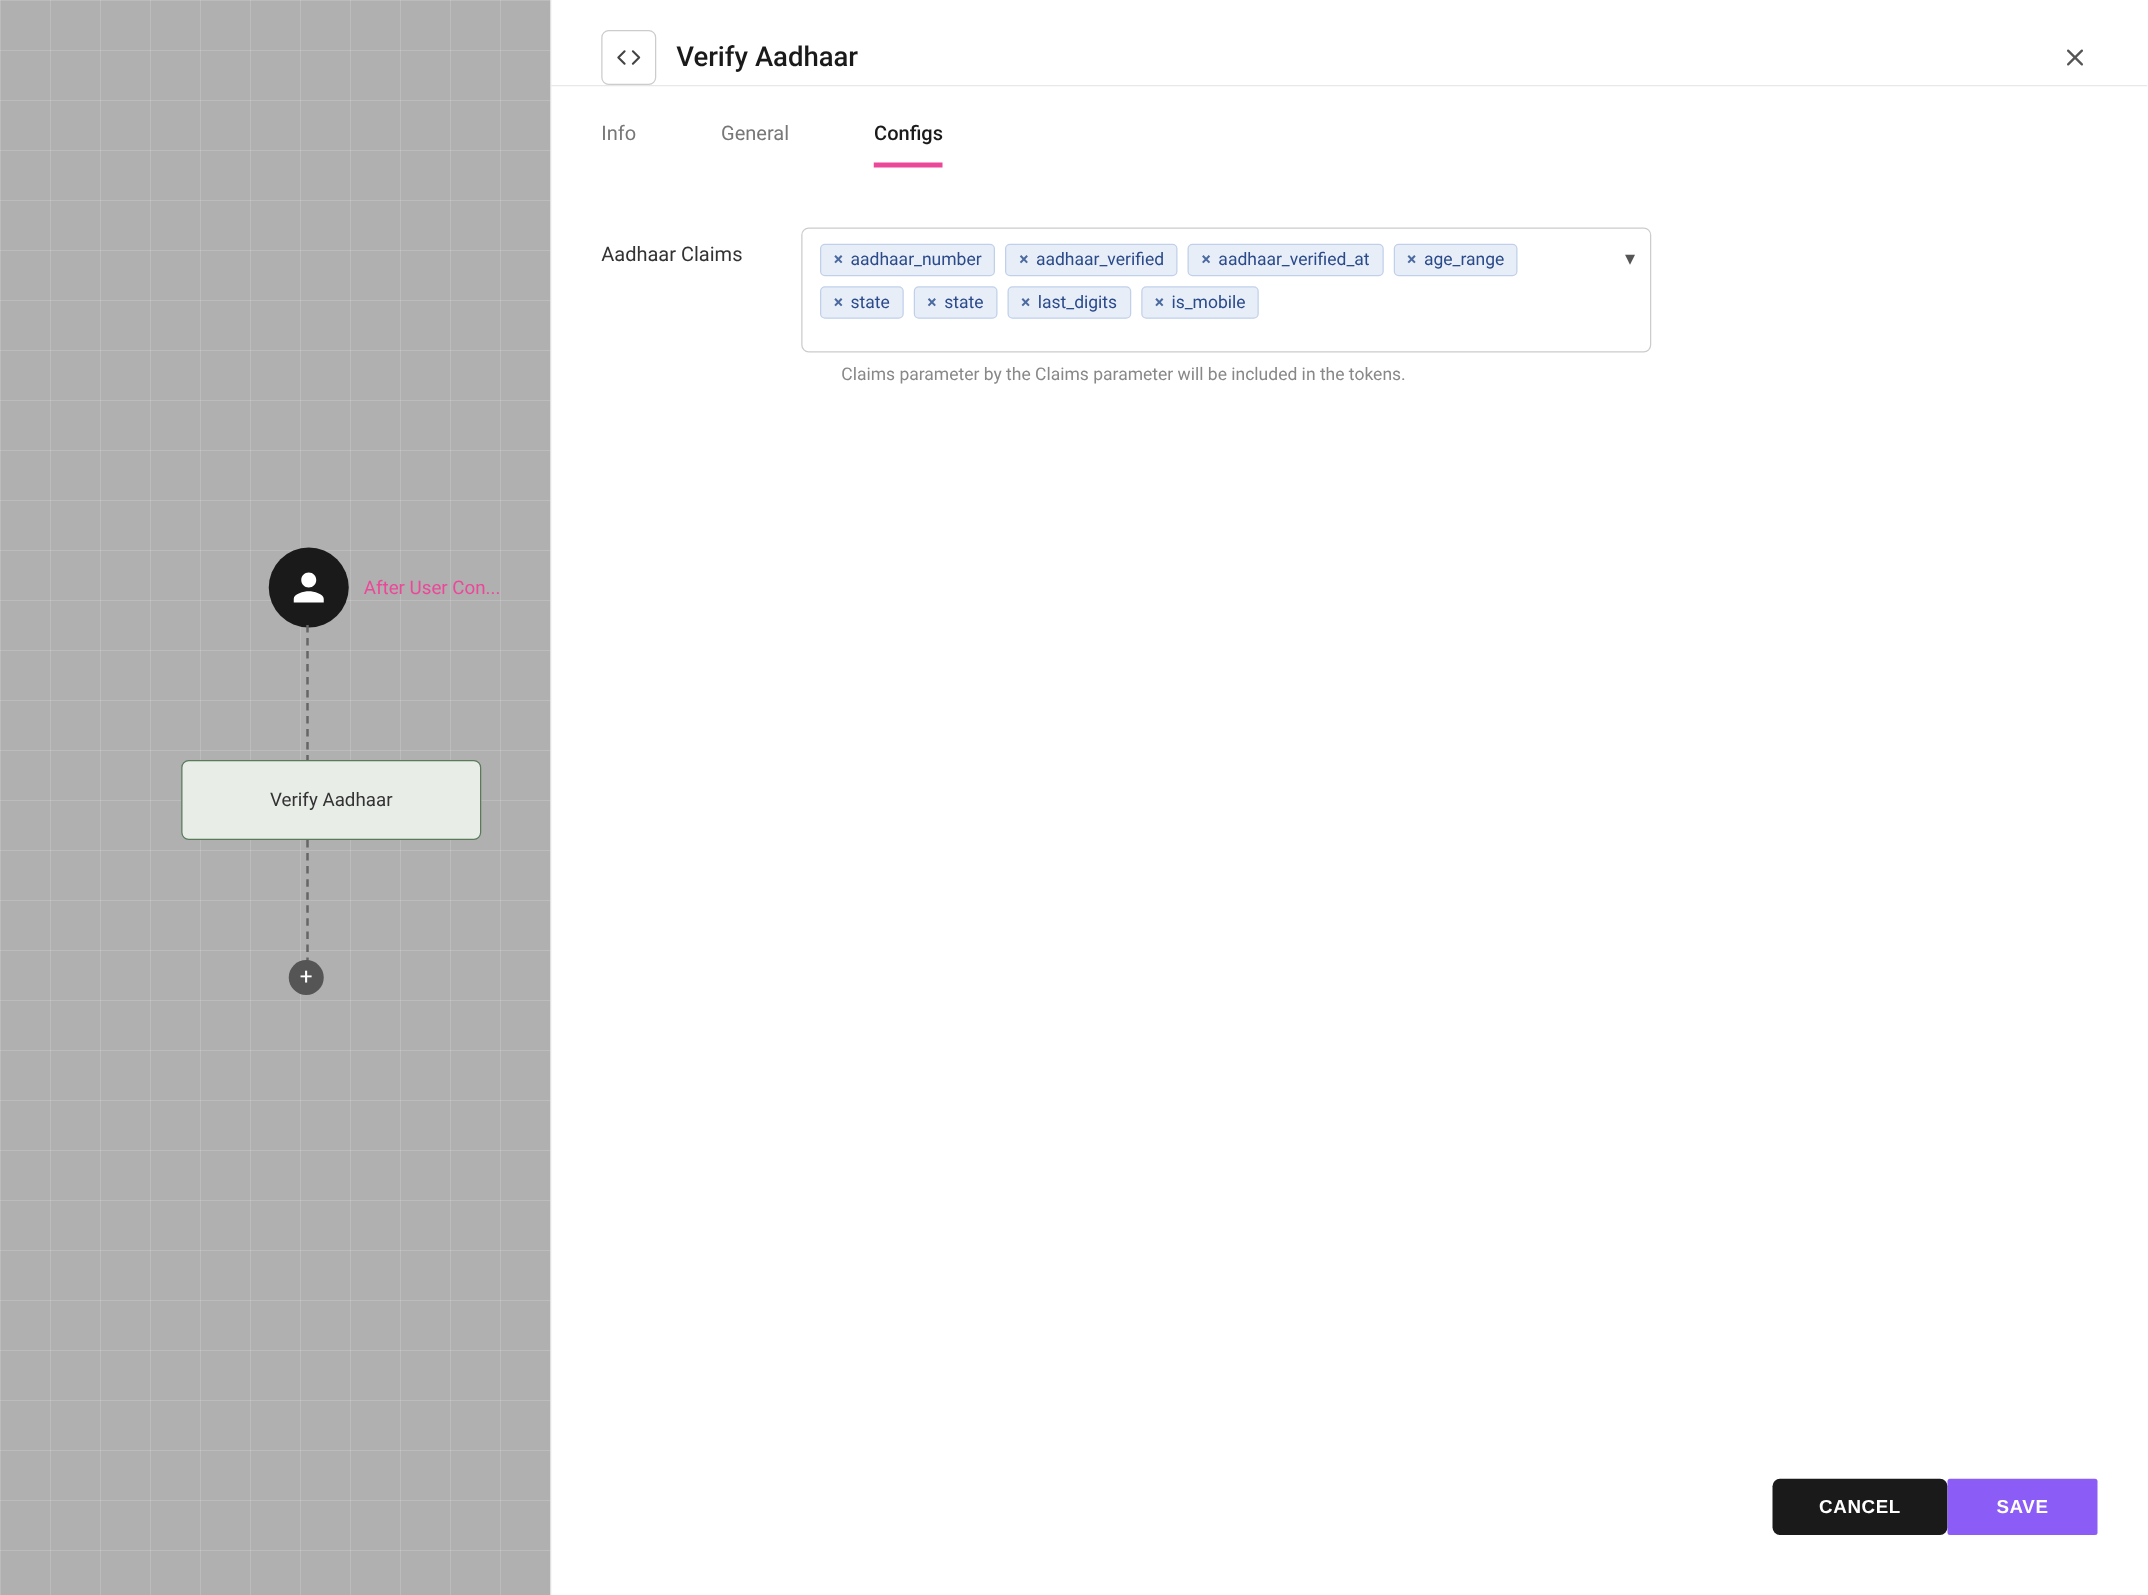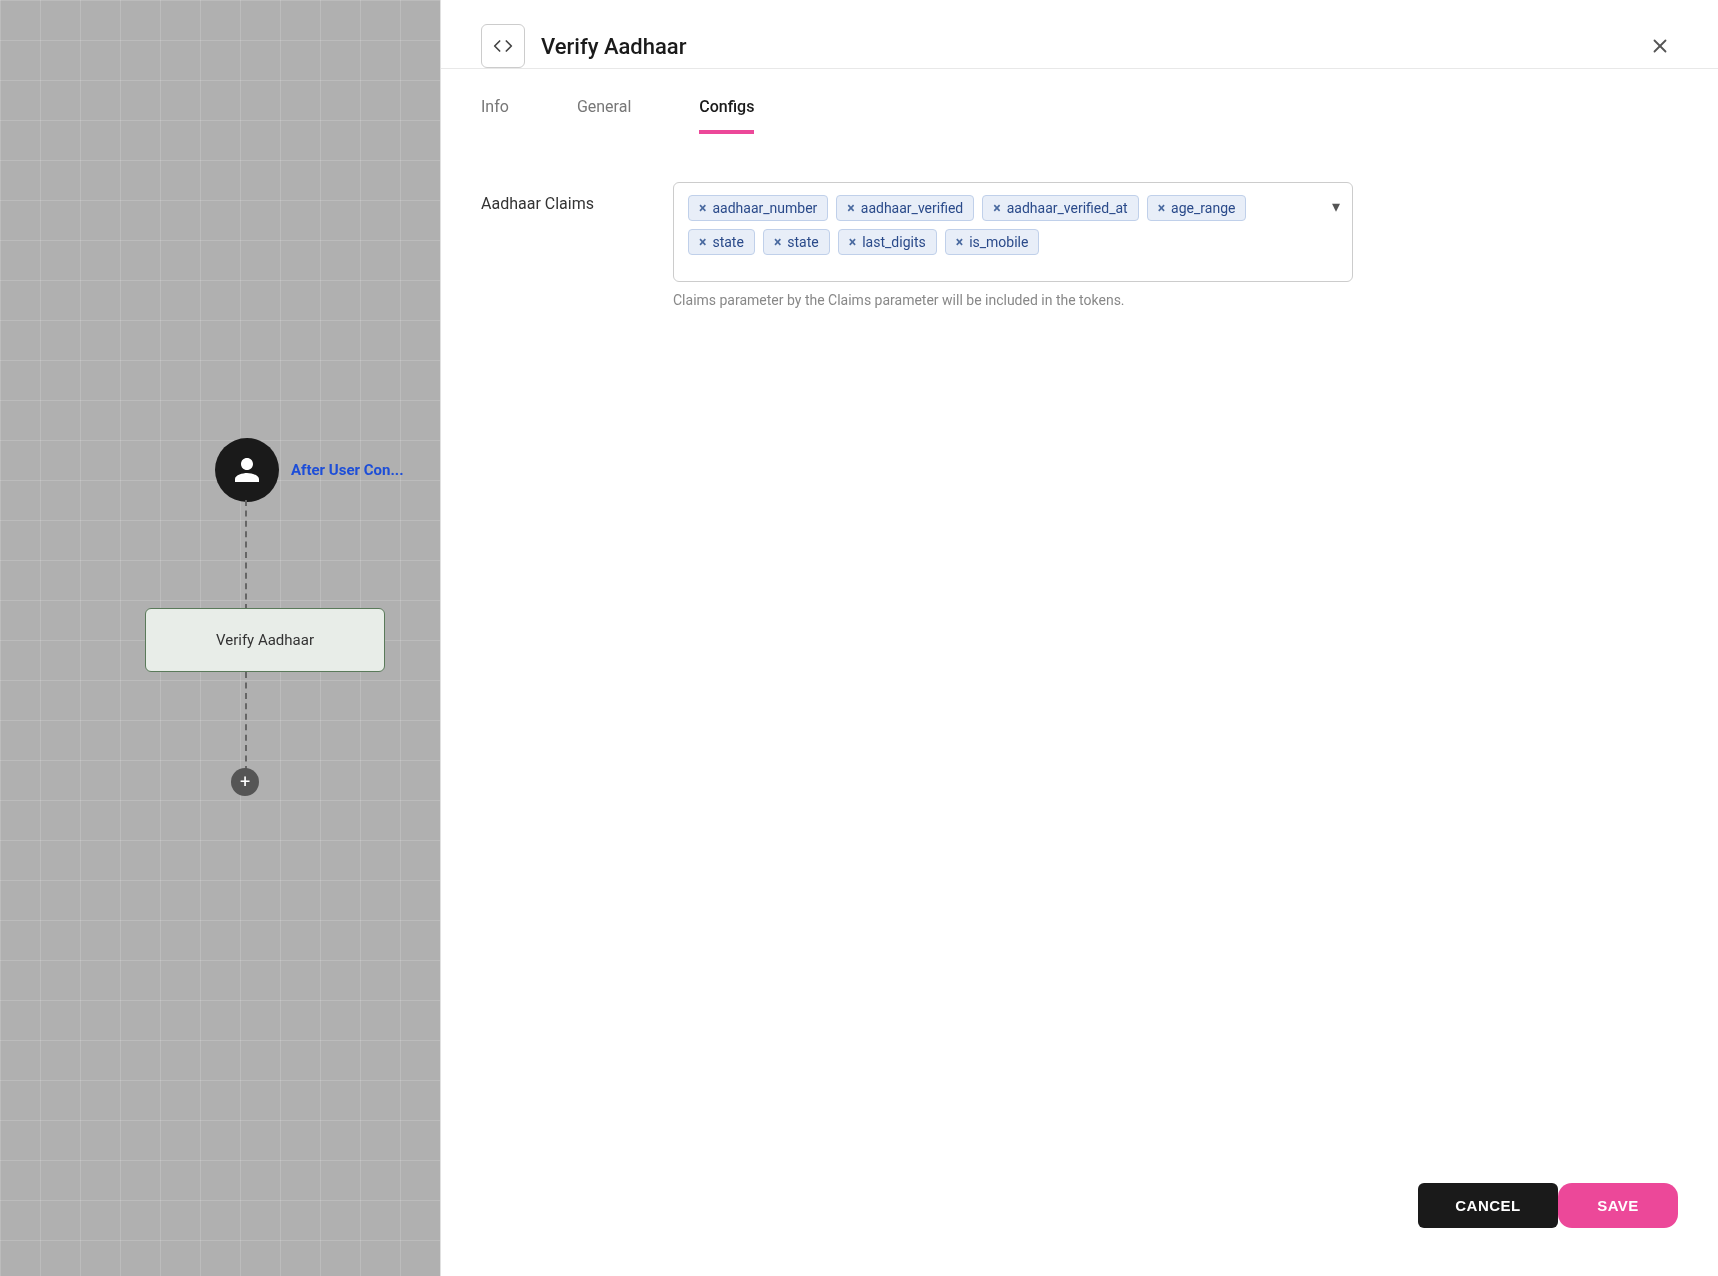--- a/index.html
+++ b/index.html
@@ -45,22 +45,22 @@
     }
 
     .user-avatar svg {
       width: 30px;
       height: 30px;
       fill: white;
     }
 
     .node-label {
       font-size: 15px;
-      color: #1d4ed8;
-      font-weight: 700;
+      color: #ec4899;
+      font-weight: 400;
     }
 
     .dashed-line-v {
       position: absolute;
       left: 245px;
       top: 500px;
       width: 2px;
       height: 110px;
       border-left: 2px dashed #666;
     }
@@ -188,21 +188,20 @@
 
     
     .panel-body {
       padding: 48px 40px;
       flex: 1;
     }
 
     .config-row {
       display: flex;
       align-items: flex-start;
-      gap: 32px;
     }
 
     .config-label {
       font-size: 16px;
       color: #333;
       min-width: 160px;
       padding-top: 12px;
     }
 
     .claims-input-box {
@@ -275,24 +274,24 @@
       border-radius: 6px;
       font-size: 15px;
       font-weight: 600;
       letter-spacing: 0.5px;
       cursor: pointer;
       min-width: 140px;
     }
 
     .btn-save {
       padding: 14px 32px;
-      background: #ec4899;
+      background: #8b5cf6;
       color: white;
       border: none;
-      border-radius: 14px;
+      border-radius: 2px;
       font-size: 15px;
       font-weight: 600;
       letter-spacing: 0.5px;
       cursor: pointer;
       min-width: 120px;
     }
 
     .spacer { flex: 1; }
   </style>
 </head>

